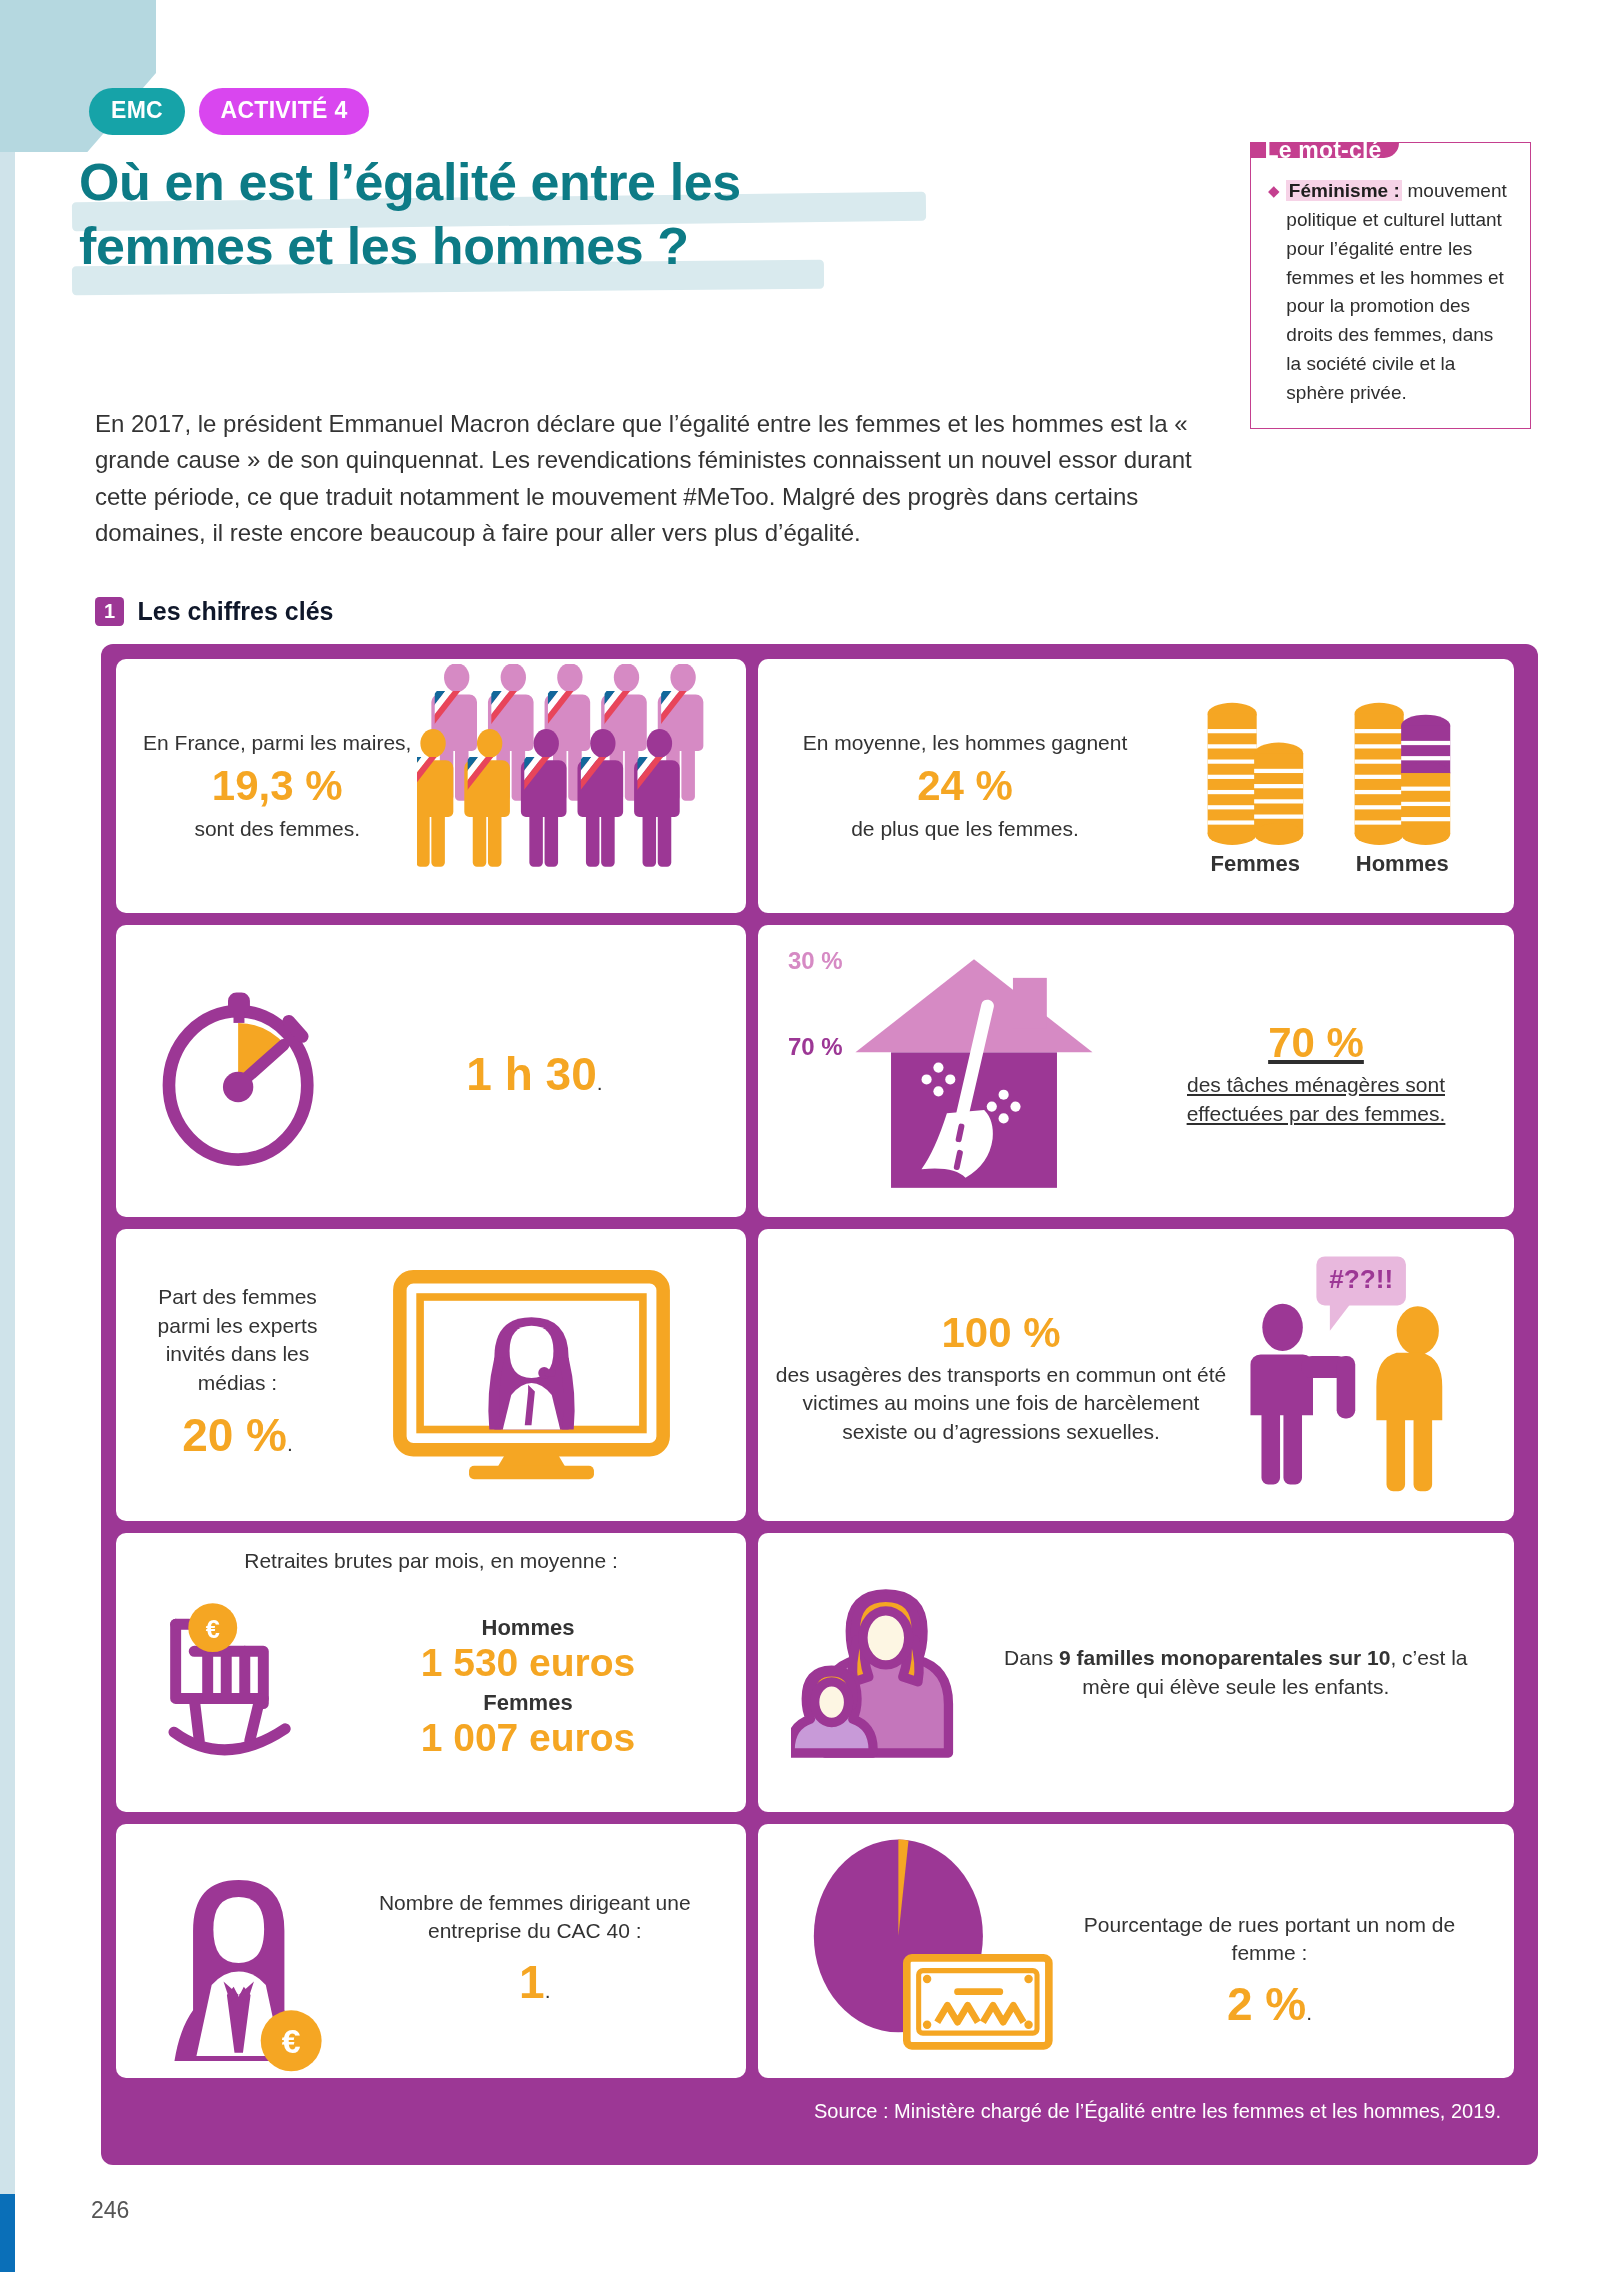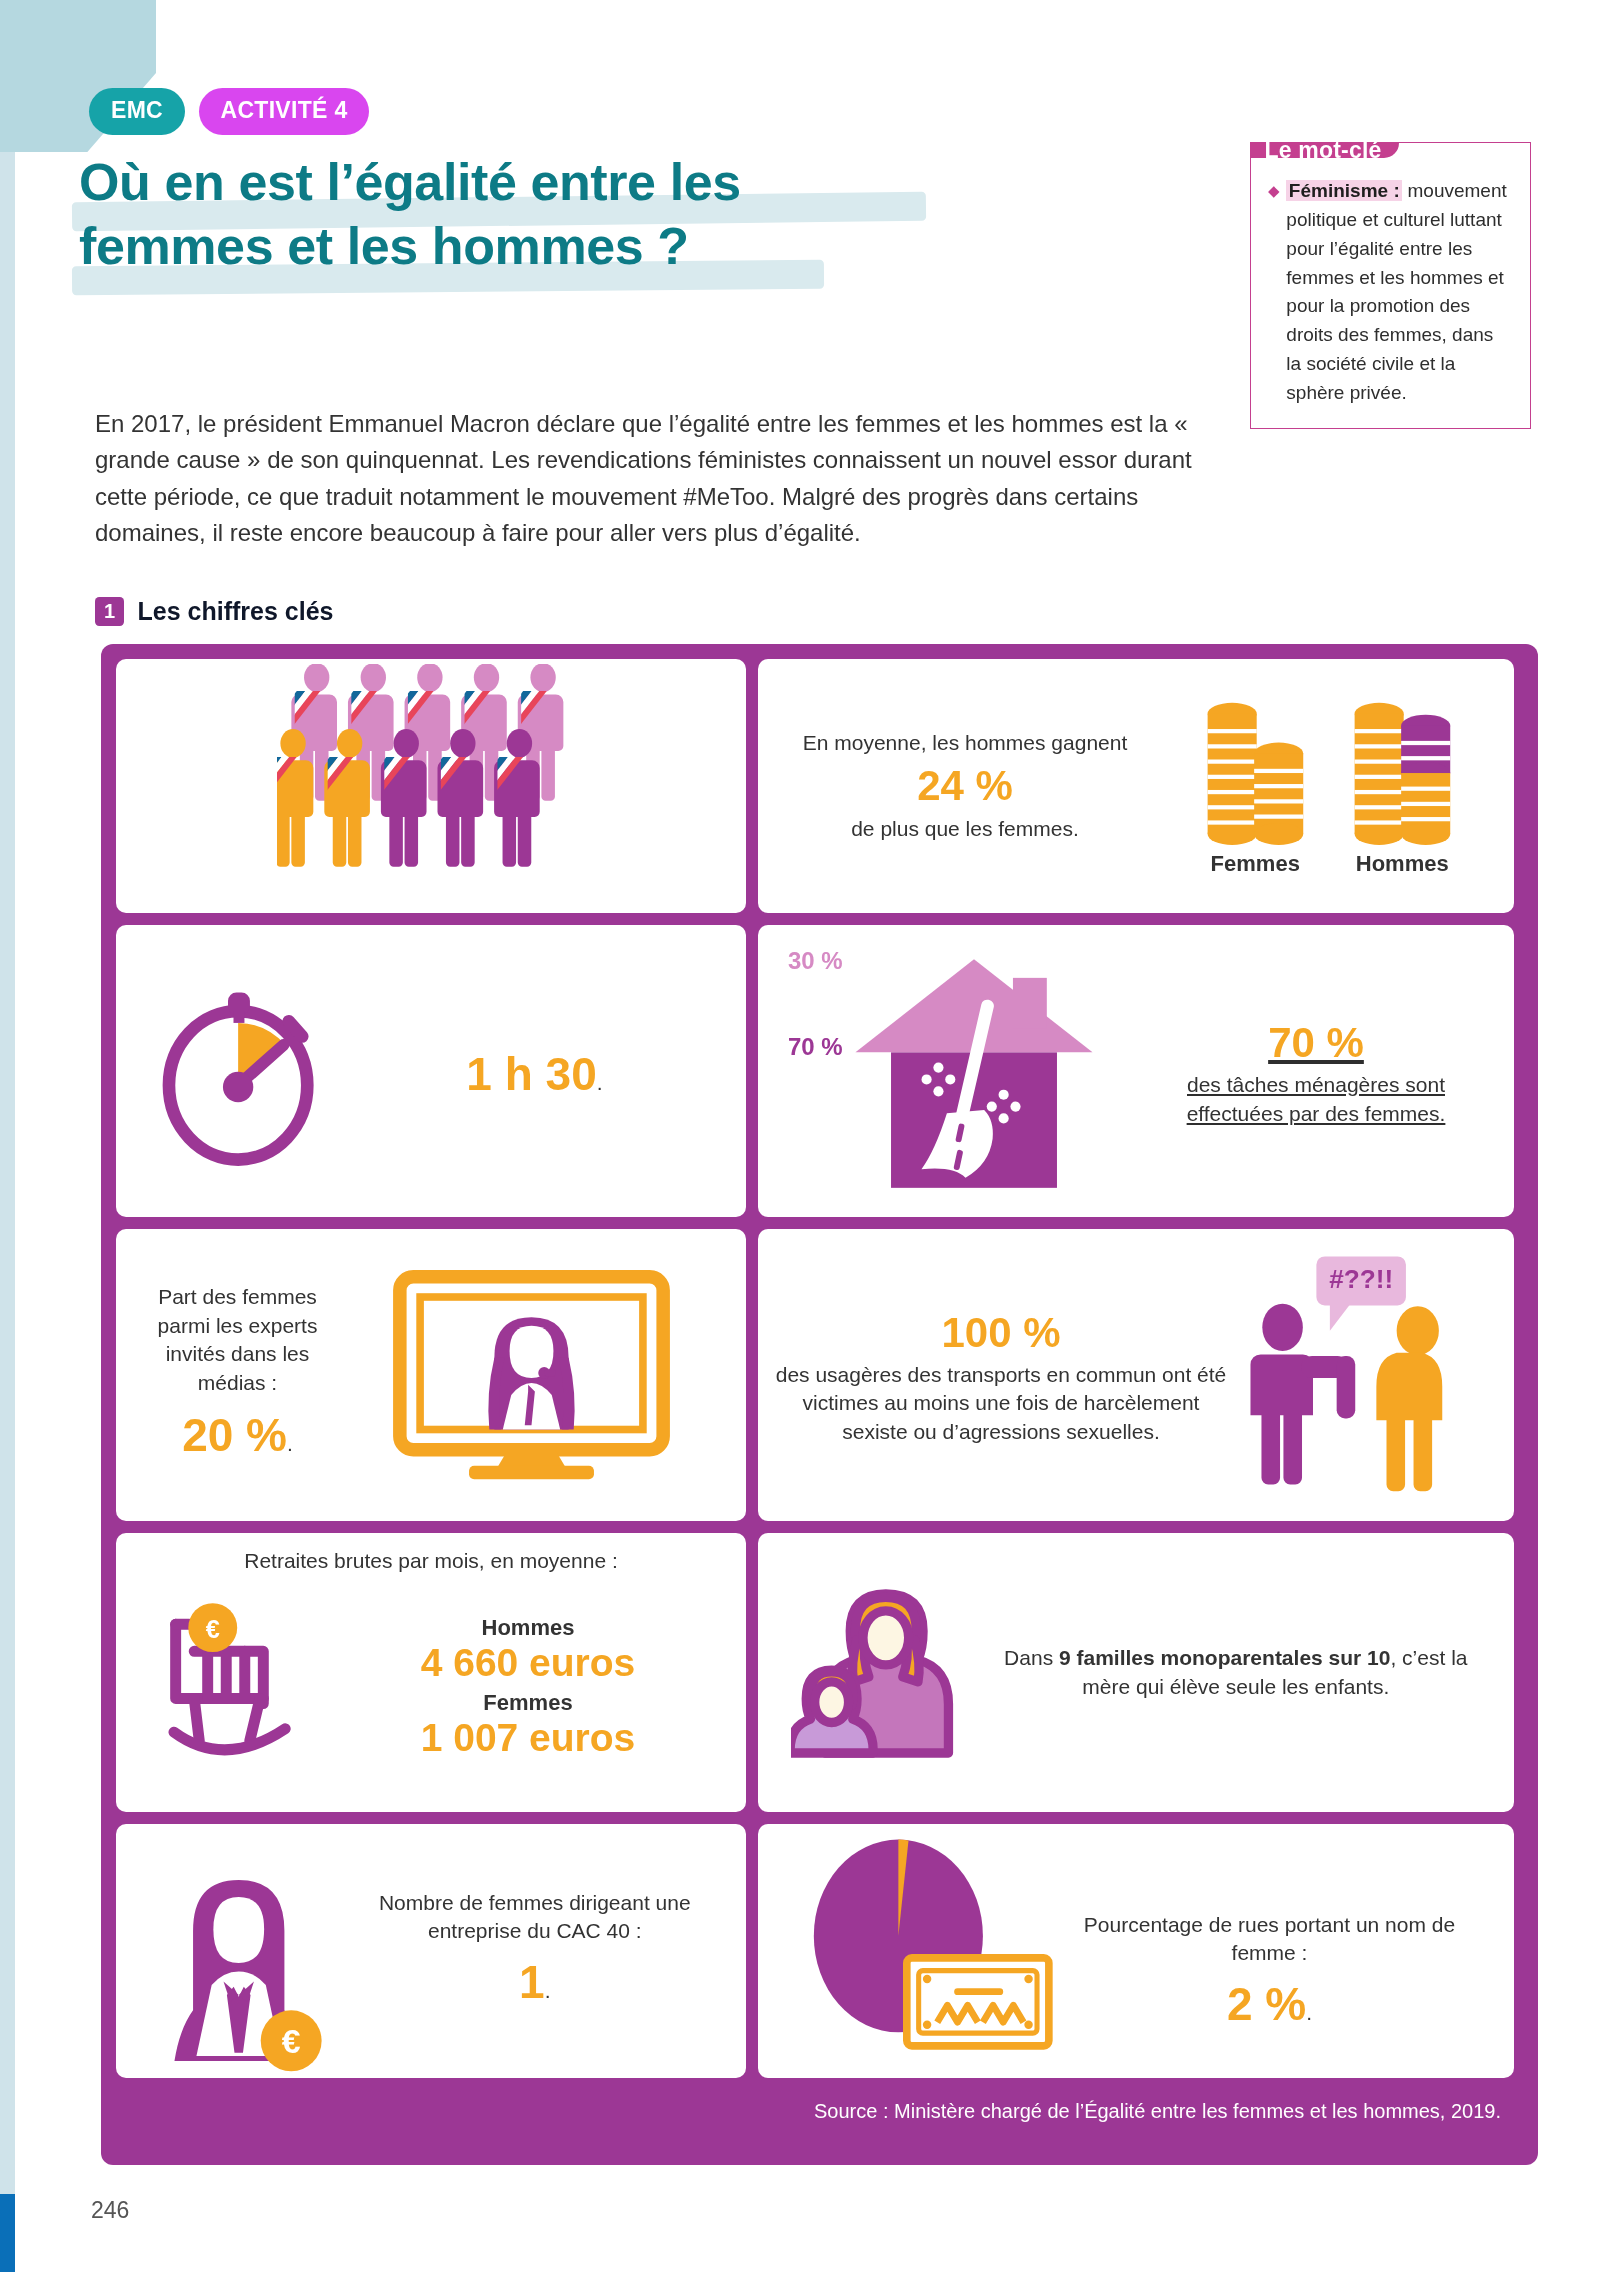--- a/index.html
+++ b/index.html
@@ -145,20 +145,25 @@
   <span class="sec-num">1</span>
   <span class="sec-title">Les chiffres clés</span>
 </div>
 
 <div class="info-frame">
   <div class="grid">
 
     <div class="row">
 
       <div class="card r1 w-left" style="padding:0 8.5px 0 22px;">
+        <div class="card-txt center" style="width:279px;">
+          <div>En France, parmi les maires,</div>
+          <div class="big bigger">19,3 %</div>
+          <div>sont des femmes.</div>
+        </div>
         <div style="flex:1;display:flex;justify-content:center;">
           <svg width="321" height="245" viewBox="0 0 380 290">
             <defs>
               <g id="mayorF">
                 <ellipse cx="22" cy="16" rx="15" ry="17"></ellipse>
                 <path d="M7 36 h30 a9 9 0 0 1 9 9 v52 a6 6 0 0 1 -6 6 h-4 v54 a5 5 0 0 1 -5 5 h-6 a5 5 0 0 1 -5 -5 v-54 h-2 v54 a5 5 0 0 1 -5 5 h-6 a5 5 0 0 1 -5 -5 v-54 h-4 a6 6 0 0 1 -6 -6 v-52 a9 9 0 0 1 9 -9 z"></path>
               </g>
               <clipPath id="sashclip">
                   <rect x="-4" y="32" width="56" height="90"></rect>
                 </clipPath>
@@ -476,21 +481,21 @@
                 <path d="M62 62 L62 118 M84 62 L84 118 M106 62 L106 118"></path>
                 <path d="M46 118 L52 168 M124 118 L112 168"></path>
                 <path d="M22 158 q60 44 132 -4"></path>
               </g>
               <circle cx="68" cy="34" r="29" fill="#f5a623"></circle>
               <text x="68" y="46" text-anchor="middle" font-family="Liberation Sans, sans-serif" font-size="30" font-weight="bold" fill="#fff">€</text>
             </svg>
           </div>
           <div style="flex:1;text-align:center;">
             <div class="lbl">Hommes</div>
-            <div class="big" style="font-size:39px;">4 660 euros</div>
+            <div class="big" style="font-size:39px;">1 530 euros</div>
             <div class="lbl" style="margin-top:5px;">Femmes</div>
             <div class="big" style="font-size:39px;">1 007 euros</div>
           </div>
         </div>
       </div>
 
       <div class="card r4 w-right" style="padding:0 30px 0 18.6px;">
         <div style="width:211px;display:flex;justify-content:center;">
           <svg width="182" height="182" viewBox="0 0 215 215">
             <g stroke="#9c3795" stroke-width="11" stroke-linejoin="round">

